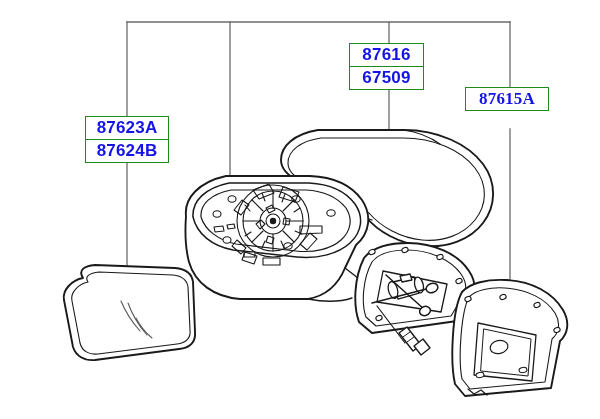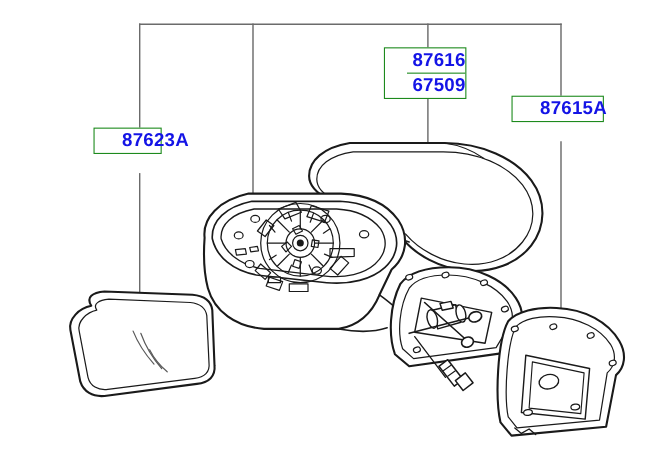--- a/index.html
+++ b/index.html
@@ -20,40 +20,39 @@
     left: 0; top: 0;
     width: 600px;
     height: 419px;
   }
   .callout {
     position: absolute;
     border: 1.5px solid #1d8a1d;
     background: #ffffff;
     box-sizing: border-box;
     line-height: 1;
-    padding-left: 20px;
   }
   .callout .cl-row {
     display: block;
     box-sizing: border-box;
     color: #1414e6;
     font-size: 17px;
     font-weight: 700;
     letter-spacing: 0.2px;
     text-align: center;
     padding: 2px 5px 3px 5px;
     white-space: nowrap;
   }
   .callout .cl-row + .cl-row {
     border-top: 1.5px solid #1d8a1d;
   }
   
-  #callout-87623a { left: 85px;  top: 116px; width: 62px; }
+  #callout-87623a { left: 85px;  top: 116px; width: 84px; }
   #callout-87616  { left: 349px; top: 43px;  width: 75px; }
-  #callout-87615a { left: 465px; top: 87px;  width: 84px; }
+  #callout-87615a { left: 465px; top: 87px;  width: 84px; font-family: Liberation Serif, serif; }
 </style>
 </head>
 <body>
 
 <div id="canvas">
 
   <svg id="art" viewBox="0 0 600 419" xmlns="http://www.w3.org/2000/svg">
 
     <g stroke="#6b6b6b" stroke-width="1.3" fill="none" stroke-linecap="square">
 
@@ -289,20 +288,21 @@
         <ellipse cx="523" cy="370" rx="4" ry="2.6" transform="rotate(-10 523 370)"></ellipse>
       </g>
 
       <path d="M468 389 l6 5 l7 -4 l6 5" stroke-width="1.2" fill="none"></path>
     </g>
 
   </svg>
 
   <div class="callout" id="callout-87623a">
     <span class="cl-row">87623A</span>
+    <span class="cl-row">87624B</span>
   </div>
 
   <div class="callout" id="callout-87616">
     <span class="cl-row">87616</span>
     <span class="cl-row">67509</span>
   </div>
 
   <div class="callout" id="callout-87615a">
     <span class="cl-row">87615A</span>
   </div>

